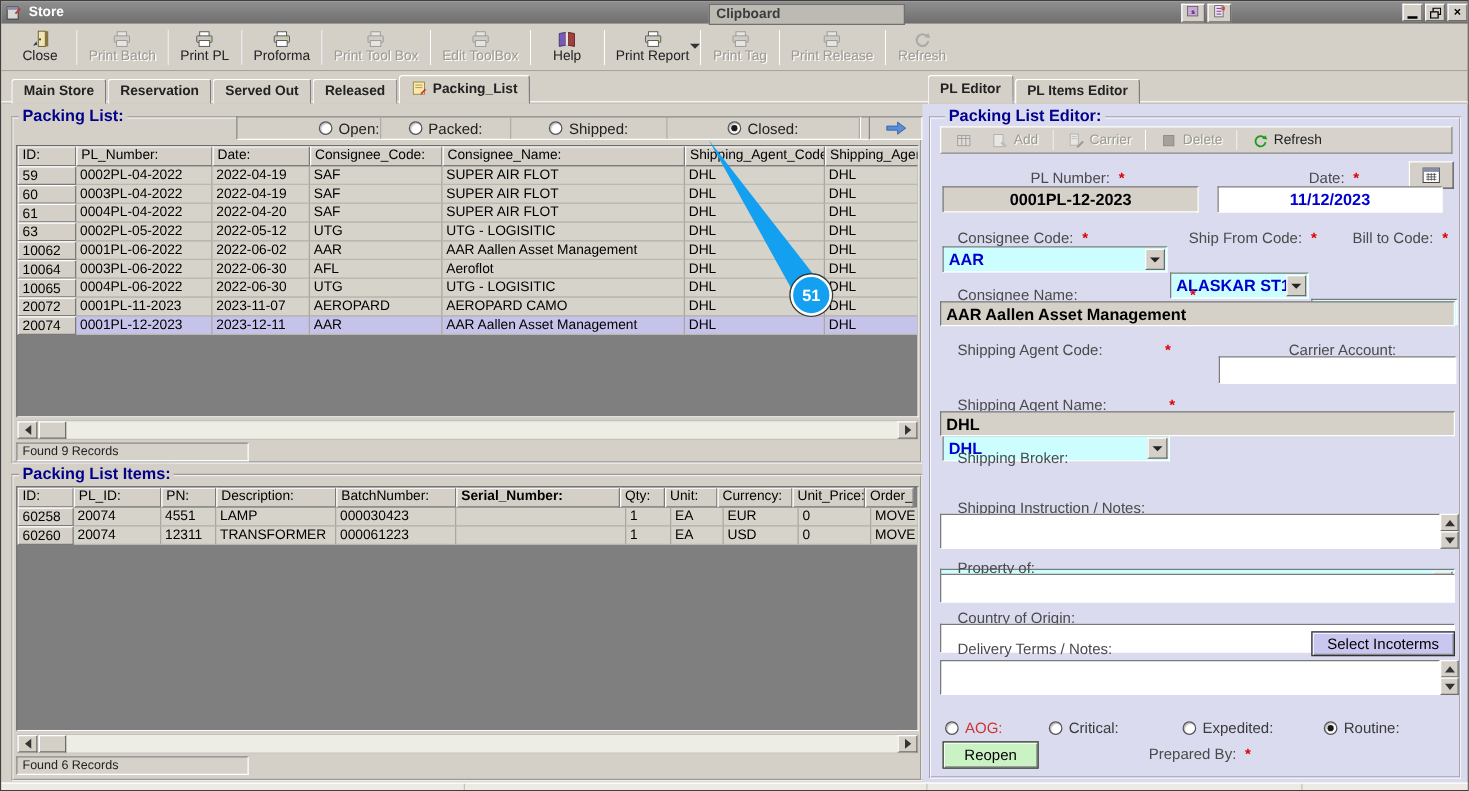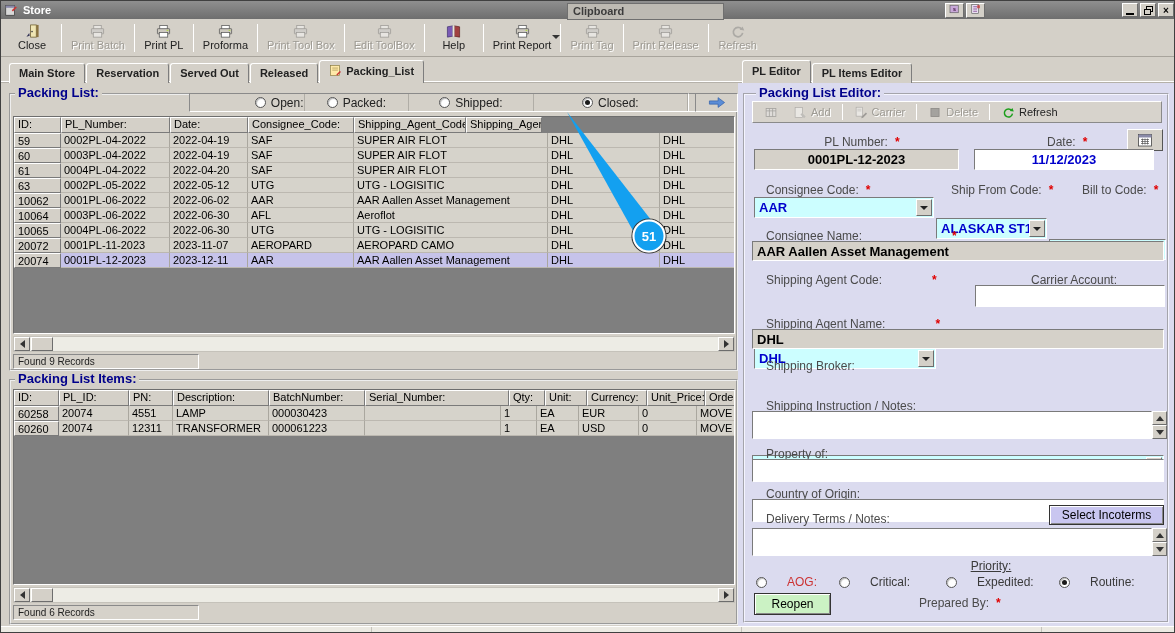--- a/index.html
+++ b/index.html
@@ -118,21 +118,21 @@
   .tarea{background:#fff;border:1px solid;border-color:#7a7a7a #fff #fff #7a7a7a}
   .spin{width:15px;display:flex;flex-direction:column}
   .spin .sbtn{width:100%;height:50%}
   .calbtn{width:36px;height:22px;background:#D4D0C8;border:1px solid;border-color:#fff #555 #555 #fff;
           display:flex;align-items:center;justify-content:center}
   .calbtn svg{width:18px;height:16px}
   .pushbtn{border:1px solid #333;box-shadow:inset 1px 1px 0 #fff,inset -1px -1px 0 #888;
            font-size:12px;color:#000;display:flex;align-items:center;justify-content:center}
   .incoterms{background:#C9C6F0}
   .reopen{background:#CBF2C4}
-  .pradio{display:flex;align-items:center;gap:20px}
+  .pradio{display:flex;align-items:center;gap:5px}
   .plabel{font-size:12px;color:#3a3a3a}
   .plabel.danger{color:#CC3333}
   .priolabel{font-size:12px;color:#3a3a3a;text-decoration:underline;text-align:center}
 
   .bottomstrip{left:0;top:625px;width:1175px;height:8px;background:#ECEAE3;border-top:1px solid #fff}
   .bsep{width:1px;height:8px;background:#c5c2ba;position:absolute;top:0}
   #callout{left:0;top:0;width:1175px;height:633px;pointer-events:none;z-index:50}
 </style>
 </head>
 <body>
@@ -349,20 +349,21 @@
         <path d="M1 4.5 H9 V1.5 L15 6 L9 10.5 V7.5 H1 Z" fill="#5b8dd6" stroke="#2a5aa6" stroke-width="0.6"></path>
       </svg>
   </div>
 
   <div class="abs grid" id="grid-main" style="left:12px;top:115px;width:722px;height:218px">
       <div class="ghead">
         <div class="ghc" style="width: 47px;">ID:</div>
         <div class="ghc" style="width: 109px;">PL_Number:</div>
         <div class="ghc" style="width: 78px;">Date:</div>
         <div class="ghc" style="width: 106px;">Consignee_Code:</div>
+        <div class="ghc" style="width: 194px;">Consignee_Name:</div>
         <div class="ghc" style="width: 112px;">Shipping_Agent_Code:</div>
         <div class="ghc" style="width: 76px;">Shipping_Agent_Name:</div>
       </div>
       <div class="grow">
         <div class="gc gid" style="width: 47px;">59</div>
         <div class="gc" style="width: 109px;">0002PL-04-2022</div>
         <div class="gc" style="width: 78px;">2022-04-19</div>
         <div class="gc" style="width: 106px;">SAF</div>
         <div class="gc" style="width: 194px;">SUPER AIR FLOT</div>
         <div class="gc" style="width: 112px;">DHL</div>
@@ -456,21 +457,21 @@
   <div class="abs fs" style="left:8px;top:378px;width:729px;height:246px"></div>
   <div class="abs gtitle" style="left:14px;top:370px">Packing List Items:</div>
 
   <div class="abs grid" id="grid-items" style="left:12px;top:388px;width:722px;height:196px">
       <div class="ghead">
         <div class="ghc" style="width: 45px;">ID:</div>
         <div class="ghc" style="width: 70px;">PL_ID:</div>
         <div class="ghc" style="width: 44px;">PN:</div>
         <div class="ghc" style="width: 96px;">Description:</div>
         <div class="ghc" style="width: 96px;">BatchNumber:</div>
-        <div class="ghc" style="width: 144px;">Serial_Number:</div>
+        <div class="ghc" style="width: 131px; font-weight: bold;">Serial_Number:</div>
         <div class="ghc" style="width: 36px;">Qty:</div>
         <div class="ghc" style="width: 42px;">Unit:</div>
         <div class="ghc" style="width: 60px;">Currency:</div>
         <div class="ghc" style="width: 58px;">Unit_Price:</div>
         <div class="ghc" style="width: 39px;">Order_Reference:</div>
       </div>
       <div class="grow">
         <div class="gc gid" style="width: 45px;">60258</div>
         <div class="gc" style="width: 70px;">20074</div>
         <div class="gc" style="width: 44px;">4551</div>
@@ -653,21 +654,20 @@
   <div class="abs tarea" style="left:751px;top:527px;width:400px;height:28px"></div>
   <div class="abs spin" style="left:1151px;top:527px;height:28px">
     <span class="sbtn">
         <i class="tri-u"></i>
       </span>
     <span class="sbtn">
         <i class="tri-d"></i>
       </span>
   </div>
 
-  <div class="abs priolabel" style="left:880px;top:558px;width:220px">Priority:</div>
 
   <div class="abs pushbtn reopen" style="left:753px;top:592px;width:77px;height:22px">Reopen</div>
   <div class="abs elabel" style="left:918px;top:595px">
     <span>Prepared By:</span><span class="req">*</span>
   </div>
 
   <div class="abs bottomstrip">
     <span class="bsep" style="left:370px"></span>
       <span class="bsep" style="left:740px"></span>
       <span class="bsep" style="left:1040px"></span>

